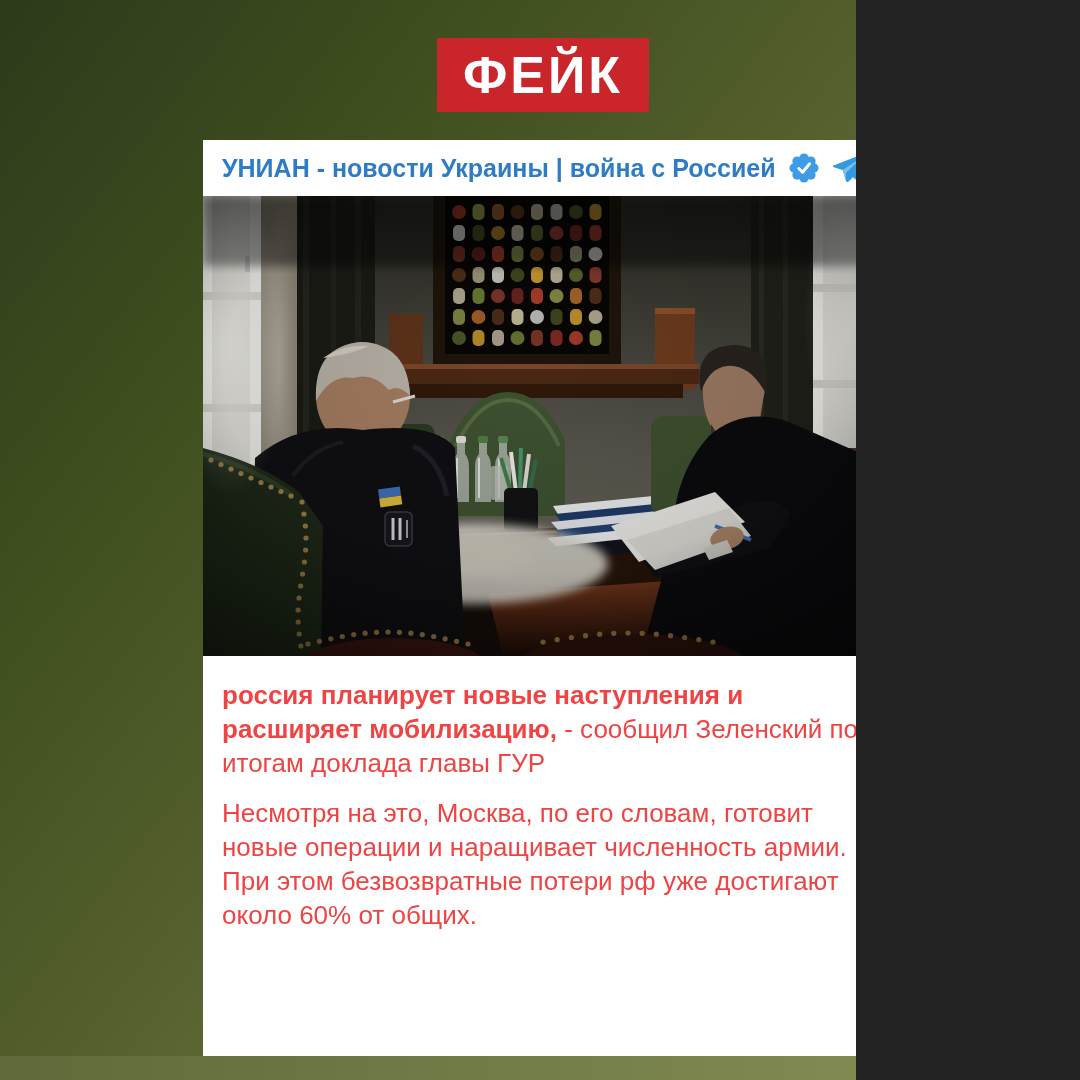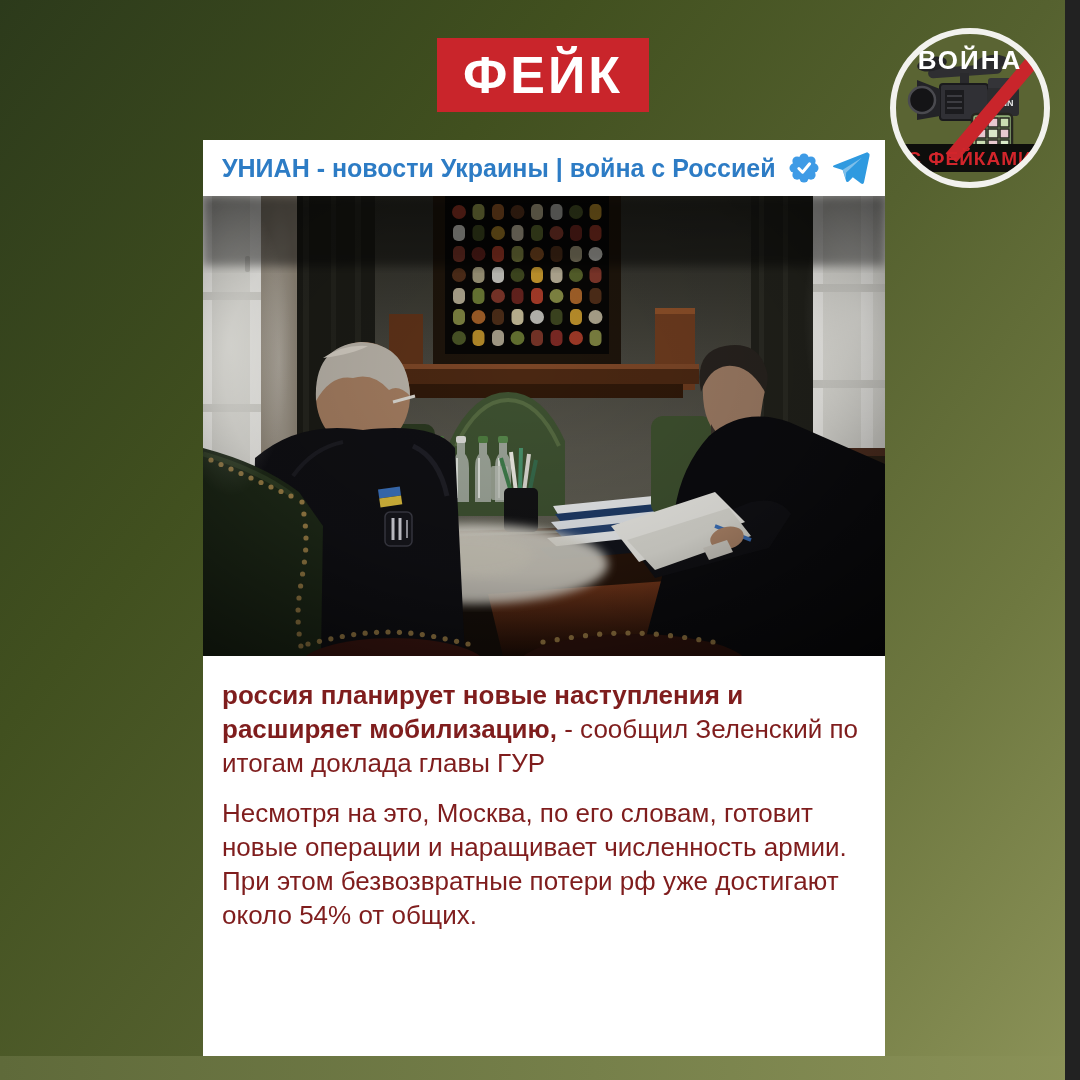--- a/index.html
+++ b/index.html
@@ -1,17 +1,17 @@
 <!DOCTYPE html>
 <html><head>
 <meta charset="utf-8">
 <style>
   html,body{margin:0;padding:0;background:#222;}
   .canvas{
-    position:relative;width:1065px;height:1080px;overflow:hidden;
+    position:relative;width:856px;height:1080px;overflow:hidden;
     background:linear-gradient(128deg,#2c3a1b 0%,#41501f 30%,#55612f 55%,#6e7840 78%,#8b9258 100%);
     font-family:"Liberation Sans",sans-serif;
   }
   .bottom-strip{
     position:absolute;left:0;bottom:0;width:1080px;height:24px;
     background:linear-gradient(90deg,#5f6a3a 0%,#76804a 55%,#8b9258 100%);
   }
   .fake-banner{
     position:absolute;left:437px;top:38px;width:212px;height:74px;
     background:#c9252b;display:flex;align-items:center;justify-content:center;
@@ -27,21 +27,21 @@
   }
   .post-header{
     height:56px;display:flex;align-items:center;padding:0 14px 0 19px;gap:12px;background:#fff;
   }
   .channel-name{
     flex:1;color:#2d7cc5;font-size:25px;font-weight:700;
     white-space:nowrap;overflow:hidden;text-overflow:clip;
   }
   .hdr-icon{flex:none;display:block;}
   .photo{display:block;width:682px;height:460px;}
-  .post-text{padding:22px 1px 0 19px;font-size:26px;line-height:34px;color:#7f1d1d;}
+  .post-text{padding:22px 1px 0 19px;font-size:26px;line-height:34px;color:#ef4444;}
   .post-text p{margin:0 0 16px 0;}
   .post-text b{font-weight:700;}
 </style>
 </head>
 <body>
 
 <div class="canvas">
 
   <div class="fake-banner">
     <span>ФЕЙК</span>
@@ -397,18 +397,18 @@
       </g>
 
       <rect x="0" y="0" width="682" height="460" fill="url(#vigG)"></rect>
       <rect x="0" y="0" width="682" height="70" fill="rgba(0,0,0,0.45)" filter="url(#blur5)"></rect>
       <ellipse cx="28" cy="150" rx="60" ry="150" fill="url(#glowL)" opacity="0.55"></ellipse>
       <ellipse cx="655" cy="120" rx="55" ry="130" fill="url(#glowL)" opacity="0.4"></ellipse>
     </svg>
 
     <div class="post-text">
       <p><b>россия планирует новые наступления и расширяет мобилизацию,</b><span> - сообщил Зеленский по итогам доклада главы ГУР</span></p>
-      <p>Несмотря на это, Москва, по его словам, готовит новые операции и наращивает численность армии. При этом безвозвратные потери рф уже достигают около 54% от общих.</p>
+      <p>Несмотря на это, Москва, по его словам, готовит новые операции и наращивает численность армии. При этом безвозвратные потери рф уже достигают около 60% от общих.</p>
     </div>
   </div>
 
   <div class="bottom-strip"></div>
 </div>
 
 </body></html>

